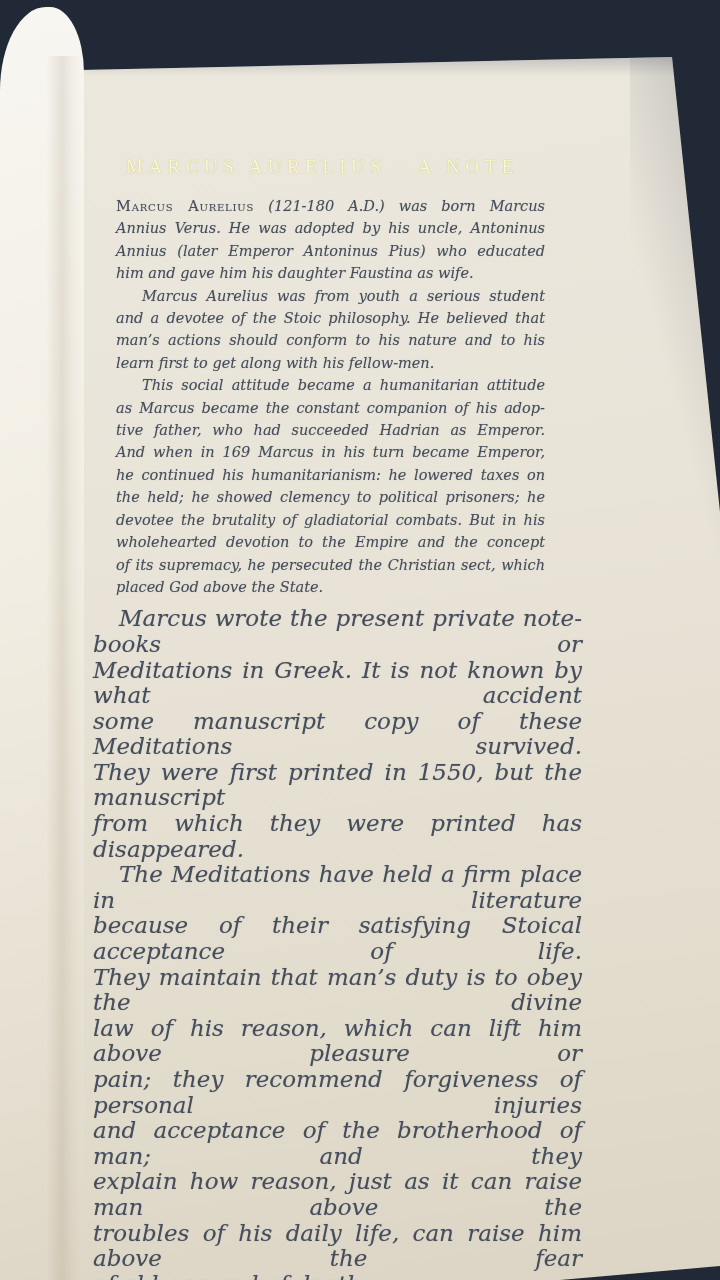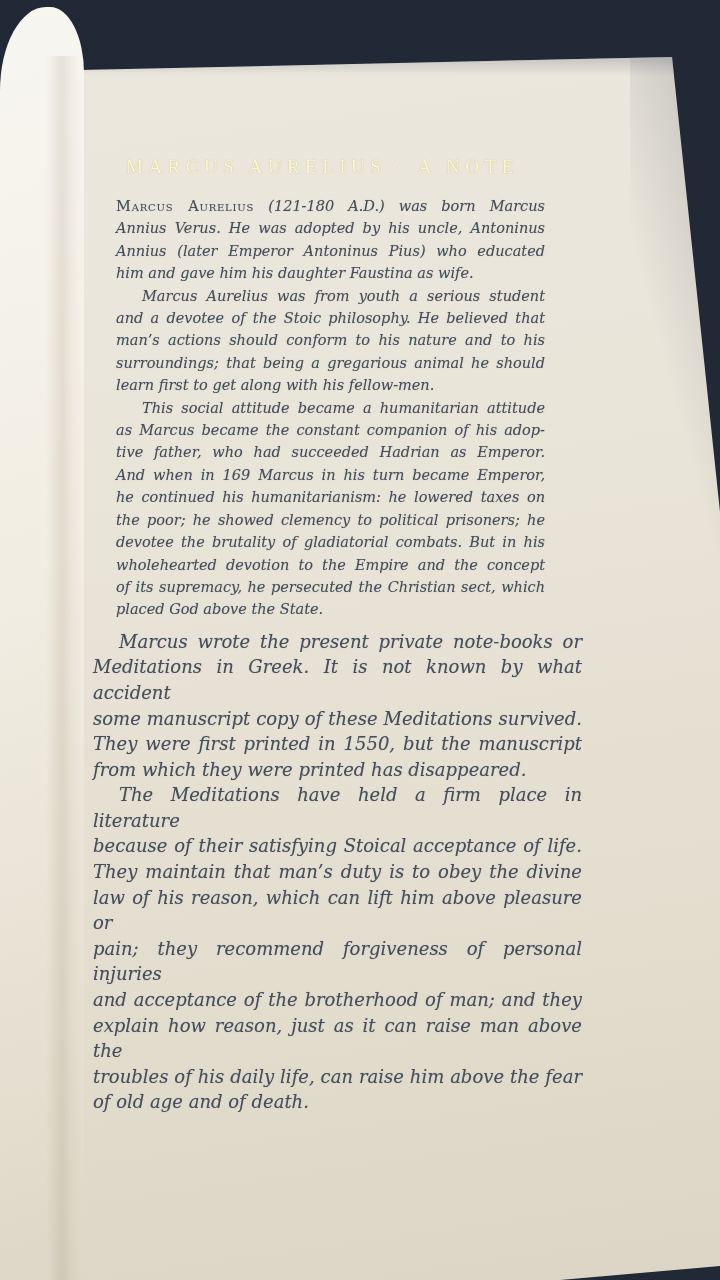--- a/index.html
+++ b/index.html
@@ -57,21 +57,21 @@
     margin: 0 0 17px 33px;
     white-space: nowrap;
     text-shadow: 0 0 1px rgba(77,86,100,0.45);
   }
   .para {
     font-style: italic;
     text-align: justify;
     text-shadow: 0 0 1px rgba(69,78,92,0.35);
   }
   .para.small { font-size: 14.5px; line-height: 22.4px; width: 429px; margin-left: 23px; }
-  .para.large { font-size: 18px;   line-height: 25.6px; width: 489px; margin-left: 0; font-style: italic; }
+  .para.large { font-size: 23px;   line-height: 25.6px; width: 489px; margin-left: 0; font-style: italic; }
   .para.small + .para.large { margin-top: 8px; }
 
   .line { text-align-last: justify; }
   .line.last { text-align-last: left; }
   .para.indent .line.first { text-indent: 26px; }
 
   .lead-caps {
     font-style: normal;
     font-variant: small-caps;
     letter-spacing: 0.8px;
@@ -92,30 +92,29 @@
         <div class="para small">
           <div class="line first"><span class="lead-caps">Marcus Aurelius</span> (121-180 A.D.) was born Marcus</div>
           <div class="line">Annius Verus. He was adopted by his uncle, Antoninus</div>
           <div class="line">Annius (later Emperor Antoninus Pius) who educated</div>
           <div class="line last">him and gave him his daughter Faustina as wife.</div>
         </div>
         <div class="para small indent">
           <div class="line first">Marcus Aurelius was from youth a serious student</div>
           <div class="line">and a devotee of the Stoic philosophy. He believed that</div>
           <div class="line">man’s actions should conform to his nature and to his</div>
-          <div class="line">surroundings; that being a gregarious animal he should</div>
           <div class="line last">learn first to get along with his fellow-men.</div>
         </div>
         <div class="para small indent">
           <div class="line first">This social attitude became a humanitarian attitude</div>
           <div class="line">as Marcus became the constant companion of his adop-</div>
           <div class="line">tive father, who had succeeded Hadrian as Emperor.</div>
           <div class="line">And when in 169 Marcus in his turn became Emperor,</div>
           <div class="line">he continued his humanitarianism: he lowered taxes on</div>
-          <div class="line">the poor; he showed clemency to political prisoners; he</div>
+          <div class="line">the held; he showed clemency to political prisoners; he</div>
           <div class="line">devotee the brutality of gladiatorial combats. But in his</div>
           <div class="line">wholehearted devotion to the Empire and the concept</div>
           <div class="line">of its supremacy, he persecuted the Christian sect, which</div>
           <div class="line last">placed God above the State.</div>
         </div>
         <div class="para large indent">
           <div class="line first">Marcus wrote the present private note-books or</div>
           <div class="line">Meditations in Greek. It is not known by what accident</div>
           <div class="line">some manuscript copy of these Meditations survived.</div>
           <div class="line">They were first printed in 1550, but the manuscript</div>

